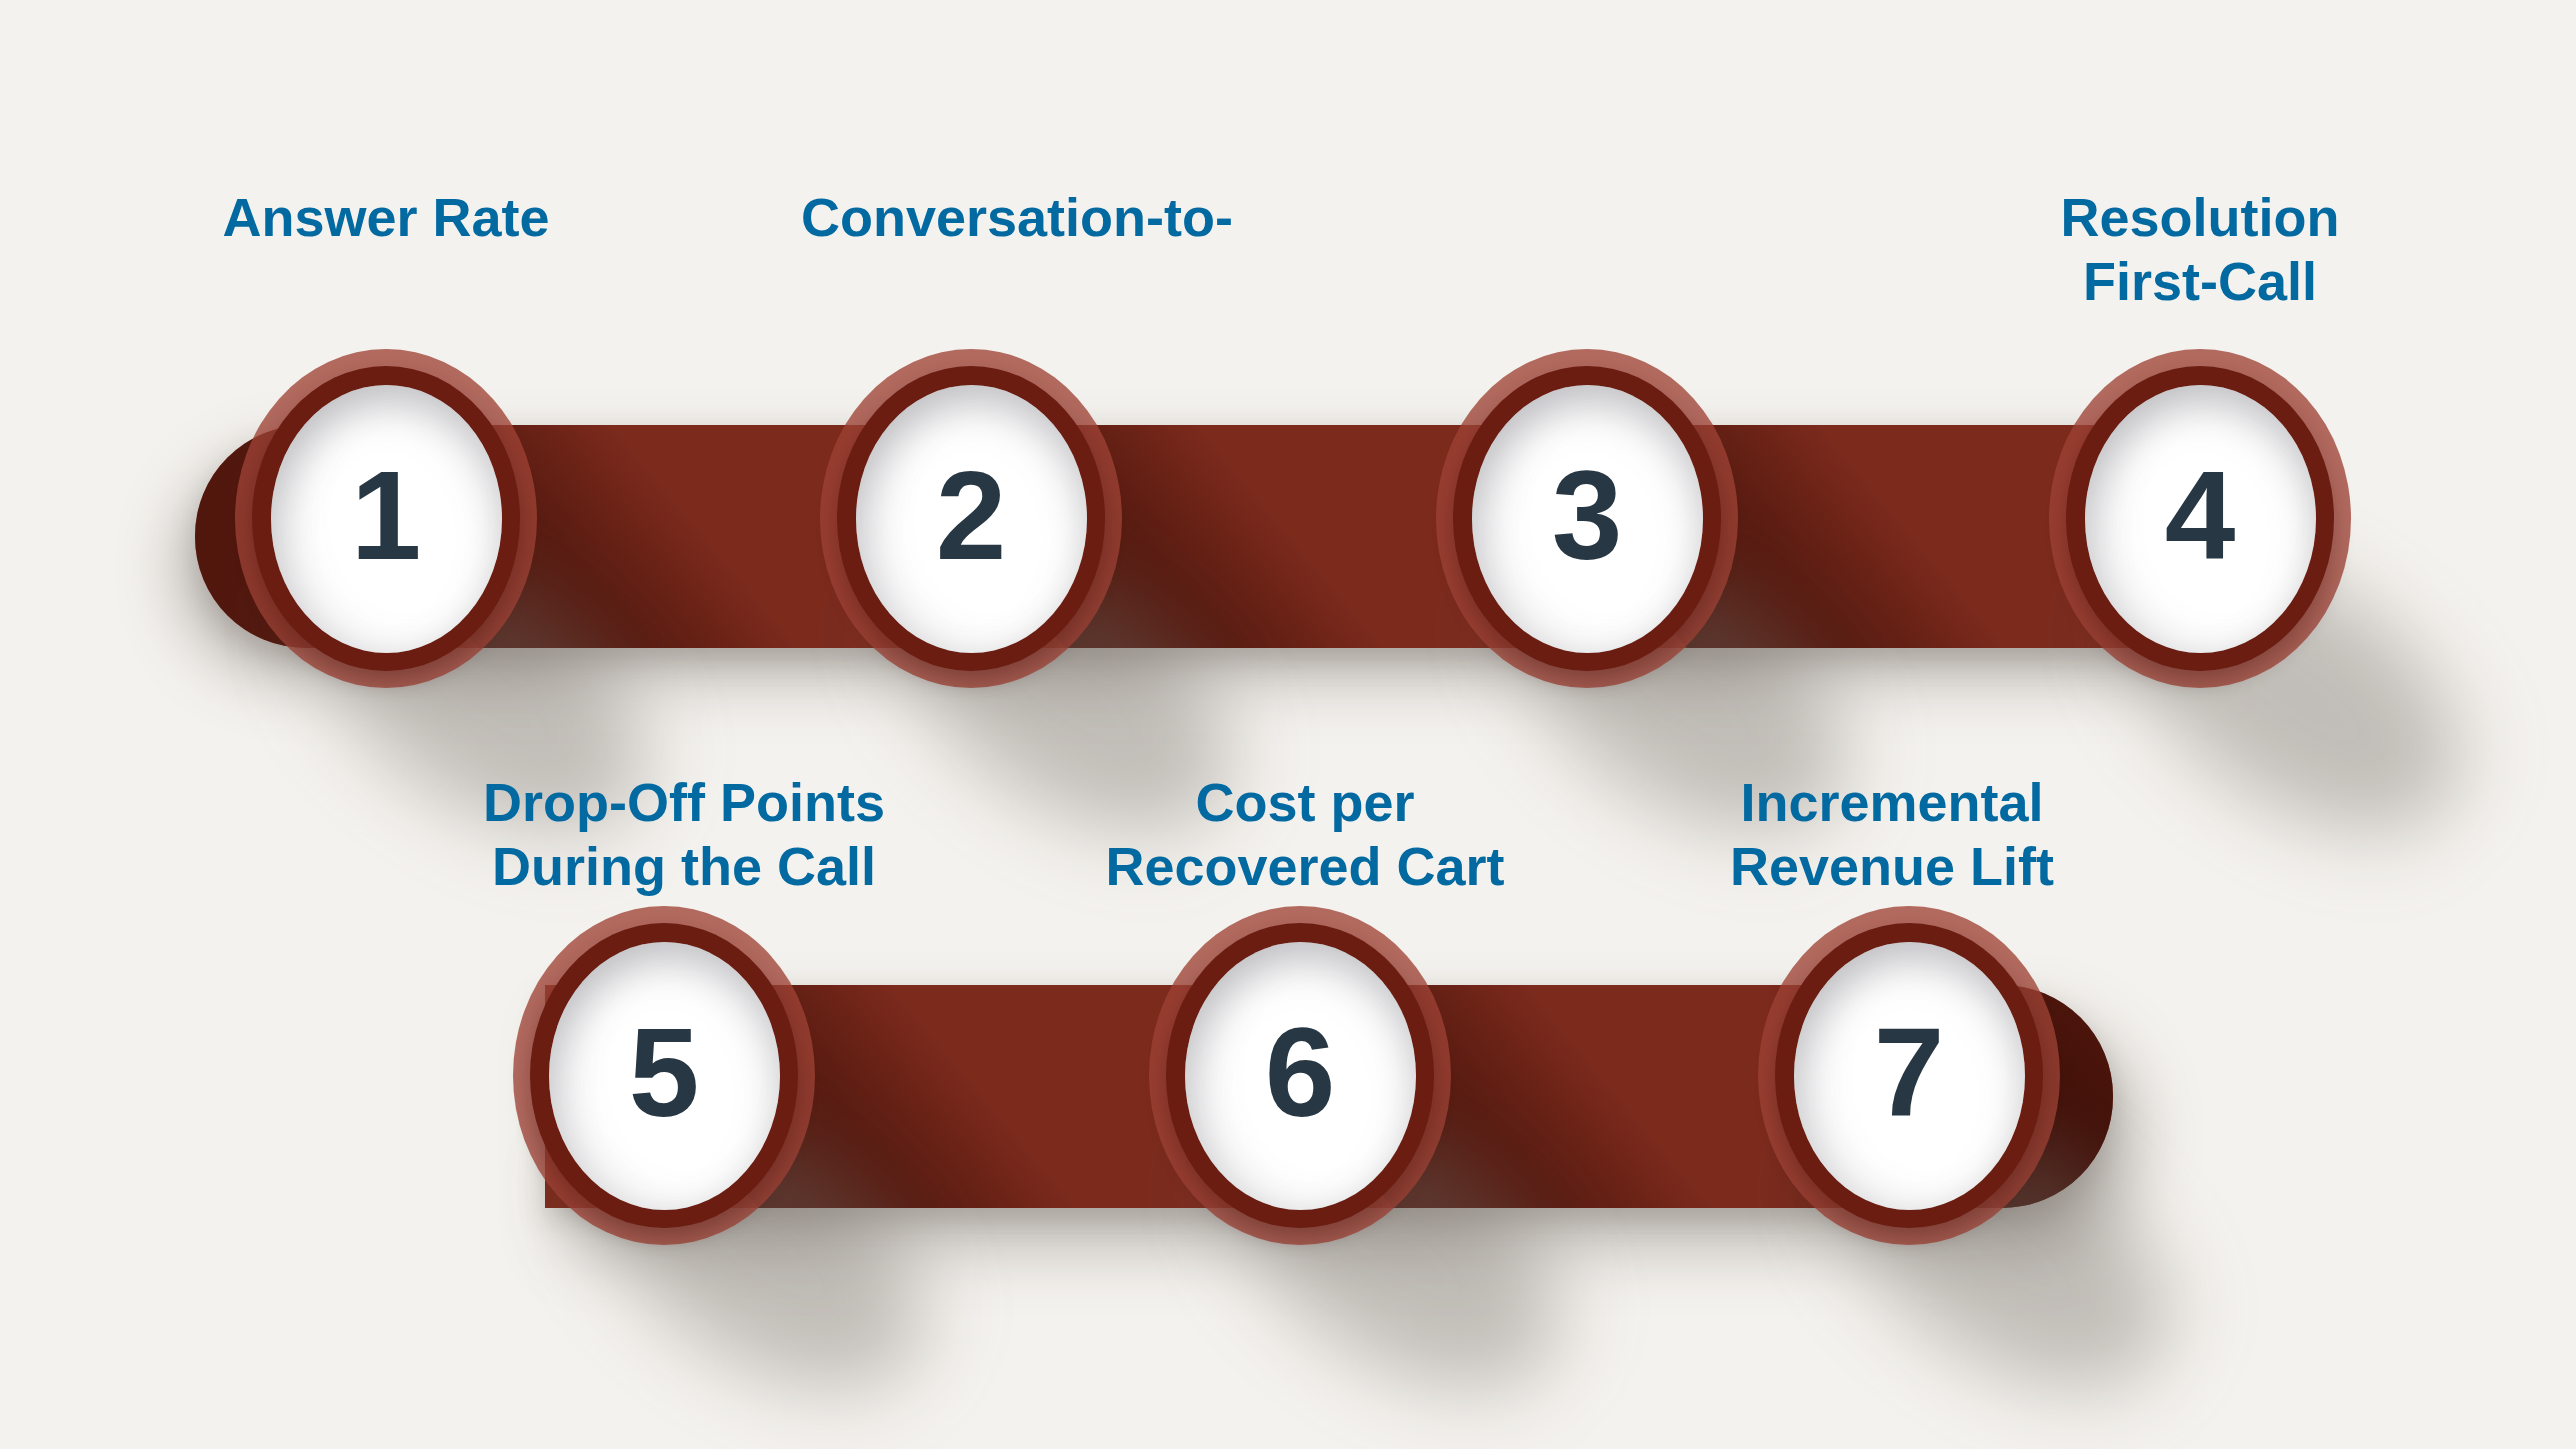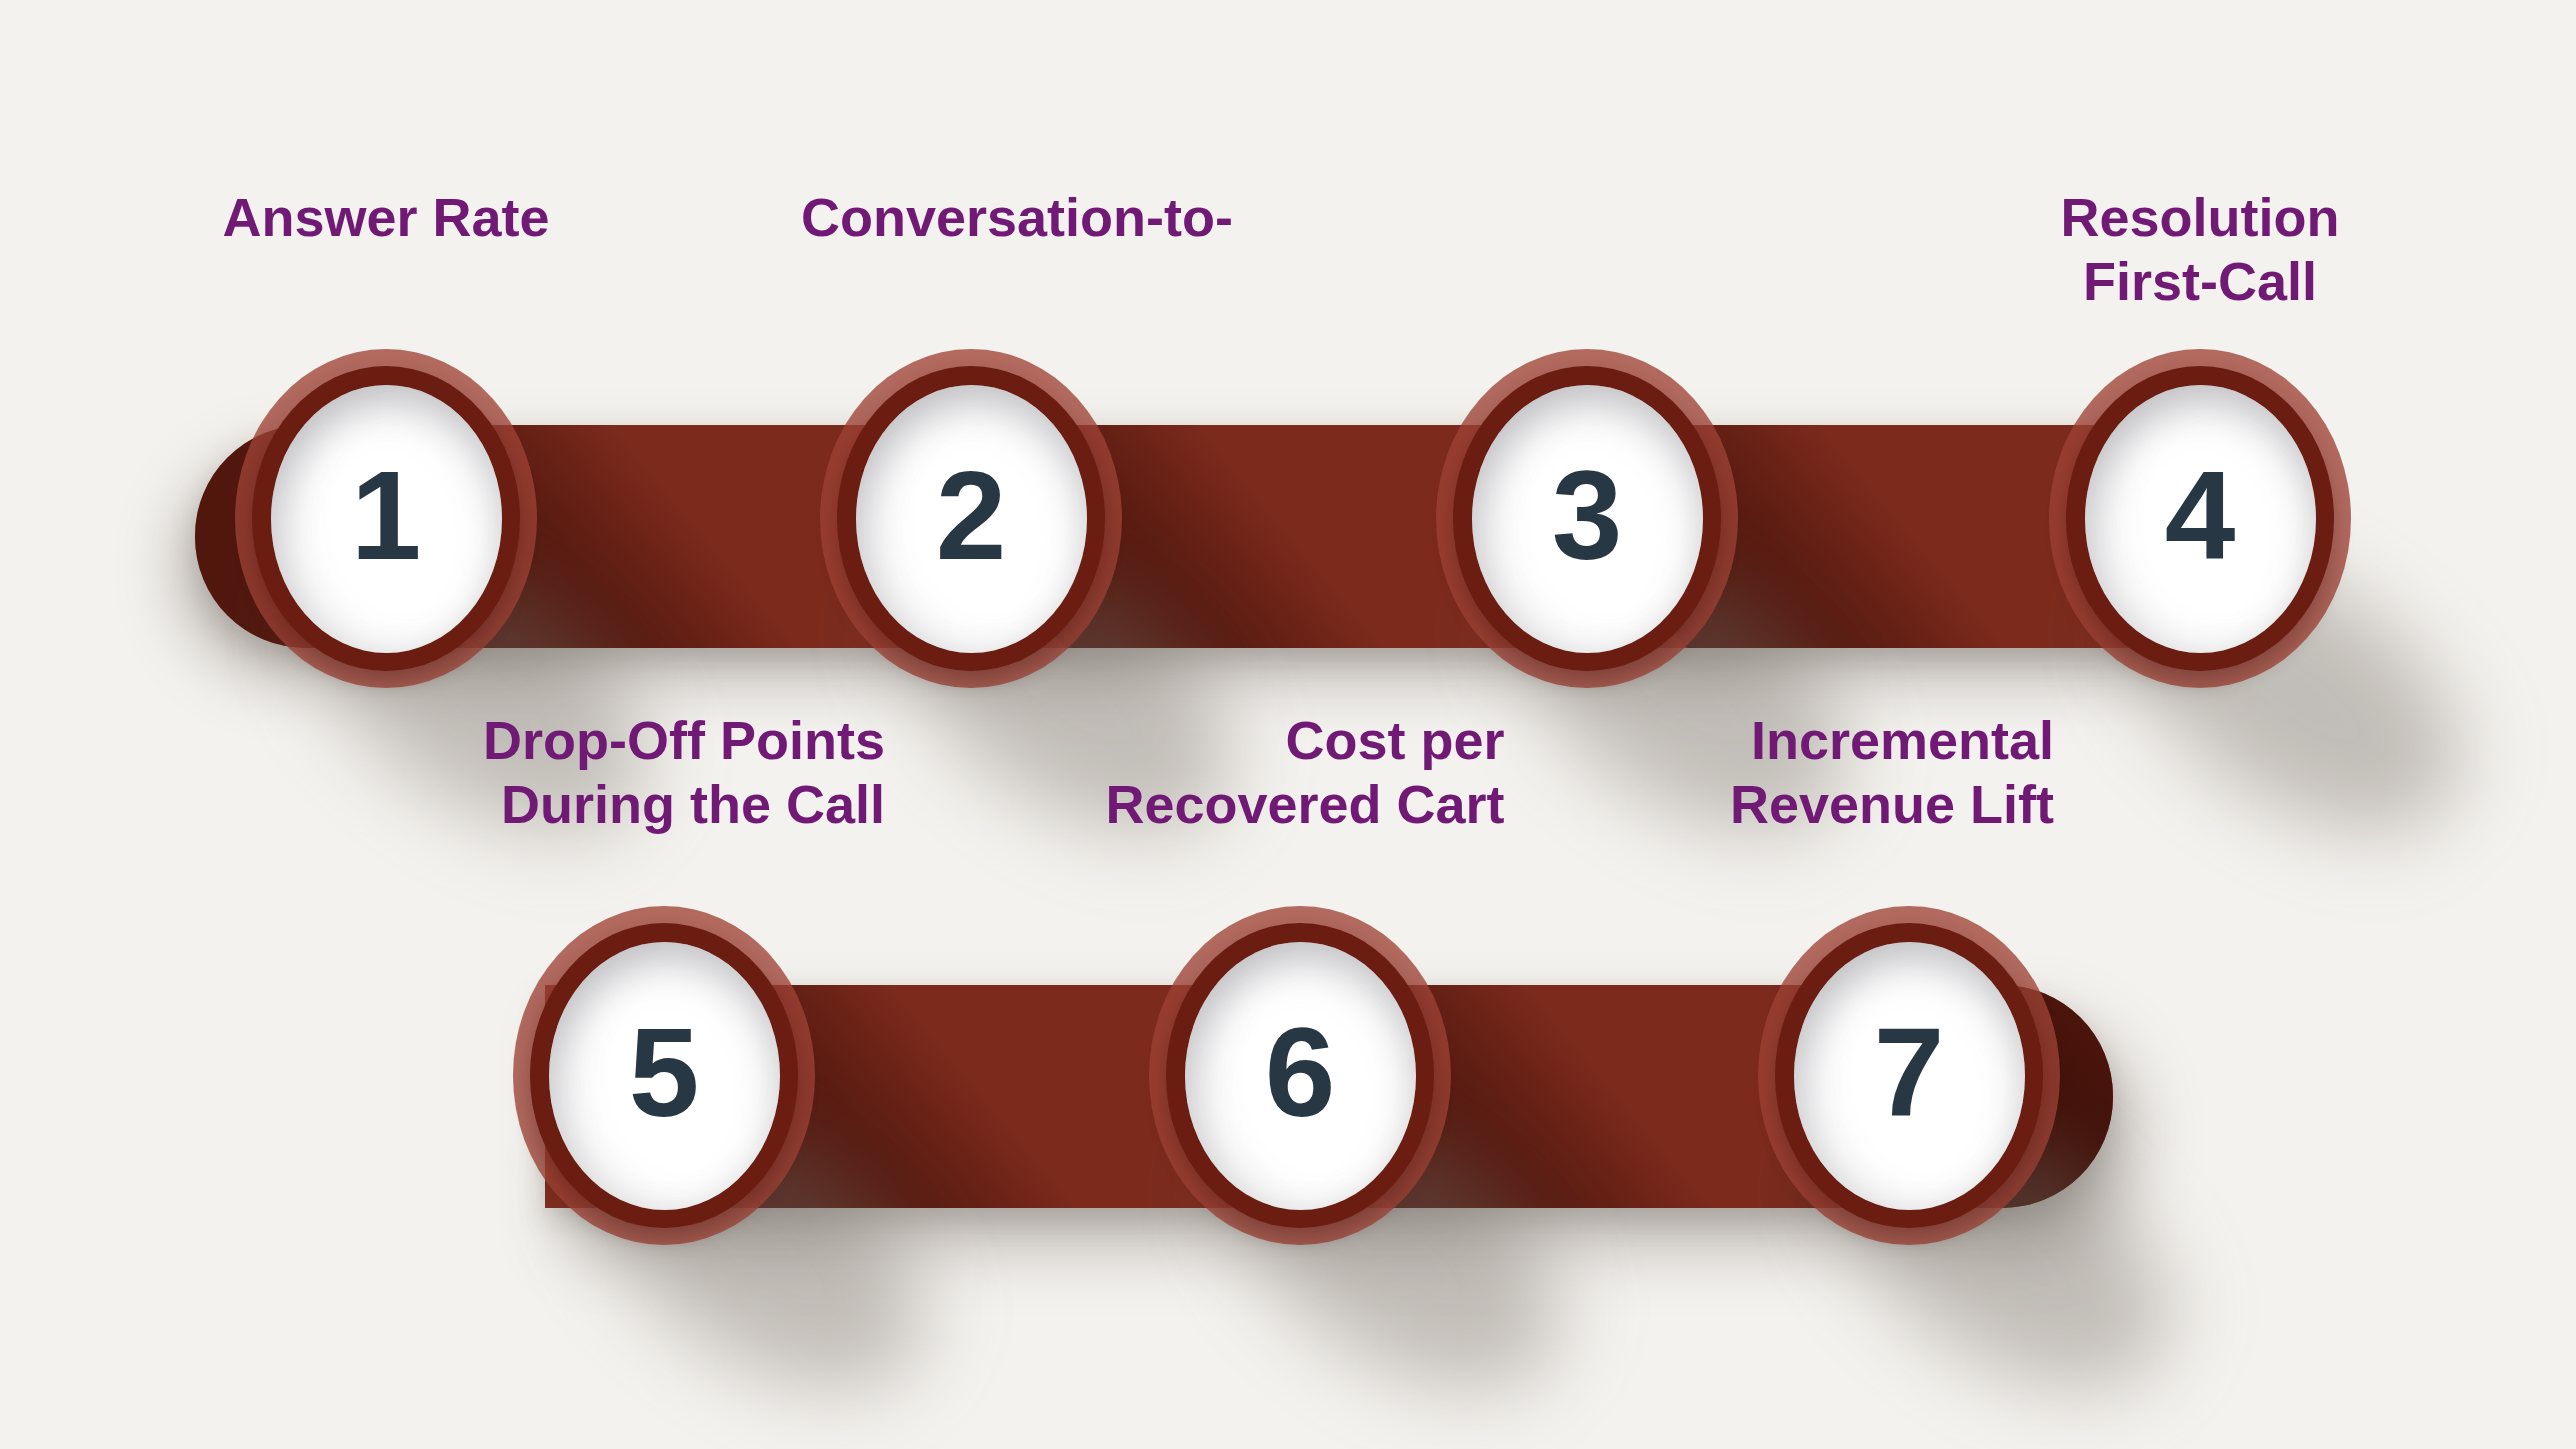--- a/index.html
+++ b/index.html
@@ -60,24 +60,24 @@
     box-shadow:inset 0 20px 40px rgba(105,105,115,0.35), inset 20px 0 40px rgba(105,105,115,0.14);
   }
   .num{
     color:#273743;font-size:127px;font-weight:bold;line-height:1;
     transform:translateY(-2.7px);
   }
   
   .step-label{
     position:absolute;transform:translateX(-50%);
     text-align:center;white-space:nowrap;z-index:4;
-    color:#701a75;font-size:54px;line-height:64px;font-weight:bold;
+    color:#0369a1;font-size:54px;line-height:64px;font-weight:bold;
   }
   .label-row-top{top:185px;}
-  .label-row-bottom{top:708px;text-align:right;}
+  .label-row-bottom{top:770px;}
 </style>
 </head>
 <body>
 
 <div class="canvas">
 
   <div class="bar bar-top">
     <div class="cap-shade-left"></div>
     <div class="wedge" style="left:97px"></div>
     <div class="wedge" style="left:683px"></div>

